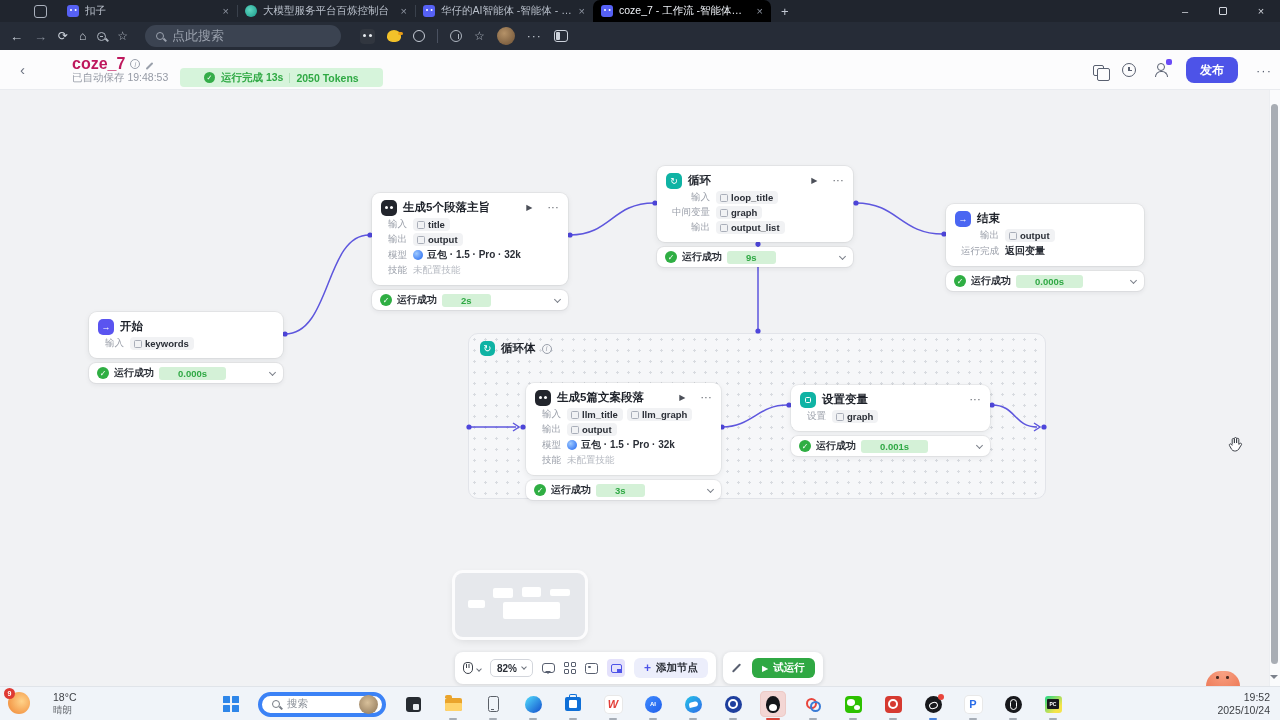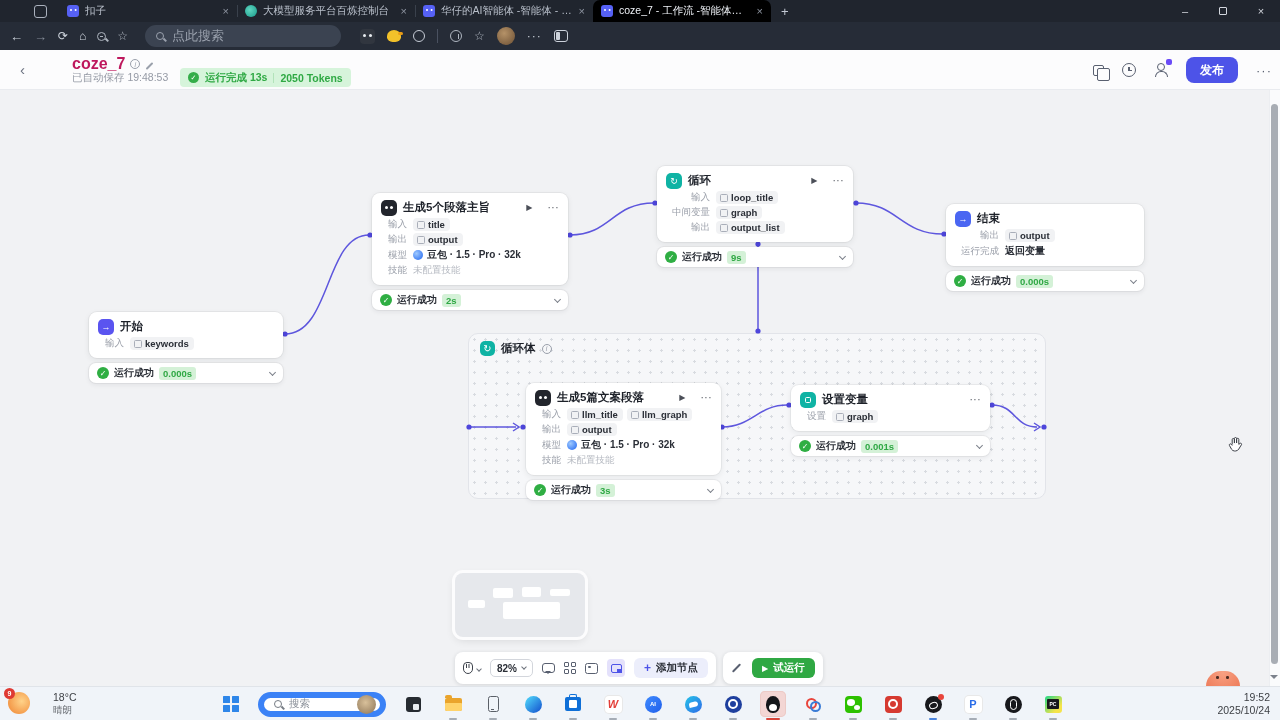--- a/index.html
+++ b/index.html
@@ -56,21 +56,21 @@
 
   
   .pageheader{position:absolute;left:0;top:50px;width:1280px;height:40px;background:#fcfcfd;border-bottom:1px solid #e9ebef;z-index:25}
   .backchev{position:absolute;left:20px;top:11px;font-size:15px;color:#6b7280}
   .wficon{position:absolute;left:38px;top:57px;width:26px;height:26px;border-radius:7px;background:linear-gradient(#46c158,#36ad47);display:flex;align-items:center;justify-content:center}
   .wtitlerow{position:absolute;left:72px;top:55px;display:flex;align-items:center;gap:5px}
   .wtitle{font-size:16px;font-weight:700;color:#be185d}
   .cinfo{width:10px;height:10px;border:1px solid #9aa0ab;border-radius:50%;color:#9aa0ab;font-size:7px;display:flex;align-items:center;justify-content:center;font-style:italic}
   .cedit{width:9px;height:2px;background:#9aa0ab;transform:rotate(-45deg);border-radius:1px;margin-top:3px}
   .wautosave{position:absolute;left:72px;top:71px;font-size:10.5px;color:#959aa5}
-  .runbadge{position:absolute;left:180px;top:68px;height:19px;background:#d6f4db;border-radius:4px;display:flex;align-items:center;gap:6px;padding:0 8px}
+  .runbadge{position:absolute;left:180px;top:68px;height:19px;background:#d6f4db;border-radius:4px;display:flex;align-items:center;gap:6px;padding:0 24px}
   .bck{width:11px;height:11px;border-radius:50%;background:#34ad49;color:#fff;font-size:7px;display:flex;align-items:center;justify-content:center}
   .btxt{font-size:10.5px;color:#2fa944;font-weight:600}
   .bdiv{width:1px;height:10px;background:#b2e3ba}
   .hicons{position:absolute;right:0;top:50px;height:40px;display:flex;align-items:center;gap:18px;padding-right:8px}
   .ic-copy{width:11px;height:11px;border:1.3px solid #596070;border-radius:2px;position:relative}
   .ic-copy::before{content:"";position:absolute;left:2.5px;top:2.5px;width:11px;height:11px;border:1.3px solid #596070;border-radius:2px;background:#fcfcfd}
   .ic-clock{width:14px;height:14px;border:1.4px solid #596070;border-radius:50%;position:relative}
   .ic-clock::before{content:"";position:absolute;left:5.4px;top:2.5px;width:1.4px;height:4px;background:#596070}
   .ic-clock::after{content:"";position:absolute;left:5.4px;top:5.6px;width:4px;height:1.4px;background:#596070}
   .ic-person{width:14px;height:14px;position:relative}
@@ -104,21 +104,21 @@
   .chips{display:flex;gap:4px;margin-left:6px}
   .chip{height:13px;background:#f1f2f4;border-radius:4px;padding:0 5px 0 4px;font-size:9.5px;font-weight:700;color:#2a2e36;display:flex;align-items:center;gap:3px;white-space:nowrap}
   .chip::before{content:"";width:6px;height:6px;border:1px solid #a9aeb9;border-radius:1.5px}
   .nmodel{display:flex;align-items:center;gap:4px;font-size:10px;font-weight:600;color:#2a2e36;margin-left:6px;white-space:nowrap}
   .doubao{width:10px;height:10px;border-radius:50%;background:radial-gradient(circle at 35% 35%,#9ec9ff,#1d64f0)}
   .ntext{font-size:10px;font-weight:600;color:#2a2e36;margin-left:6px}
   .nmuted{font-size:9.5px;color:#b6bac2;margin-left:6px}
   .status{margin-top:5px;height:20px;background:#fff;border-radius:7px;box-shadow:0 0 0 1px rgba(31,35,41,.05),0 2px 5px rgba(31,35,41,.07);display:flex;align-items:center;gap:5px;padding:0 8px}
   .ck{width:12px;height:12px;border-radius:50%;background:#2fae43;color:#fff;font-size:8px;display:flex;align-items:center;justify-content:center;flex:none}
   .stext{font-size:10px;font-weight:700;color:#2a2e36}
-  .stime{background:#d4f1d7;color:#2fa844;font-size:9.5px;font-weight:700;border-radius:3px;padding:0 4px;height:13px;line-height:13px}
+  .stime{background:#d4f1d7;color:#2fa844;font-size:9.5px;font-weight:700;border-radius:3px;padding:0 19px;height:13px;line-height:13px}
   .chev{margin-left:auto;width:5px;height:5px;border-right:1.5px solid #7b808a;border-bottom:1.5px solid #7b808a;transform:rotate(45deg);margin-top:-2px}
 
   
   .minimap{position:absolute;left:455px;top:483px;width:130px;height:64px;background:#e6e8ec;border-radius:8px;box-shadow:0 0 0 3px #fcfcfd,0 3px 10px rgba(0,0,0,.12);z-index:4}
   .mmblock{position:absolute;background:#fff;border-radius:2px}
   .ctoolbar{position:absolute;left:455px;top:562px;height:24px;display:flex;gap:7px;z-index:4}
   .cpill{background:#fff;border-radius:8px;box-shadow:0 1px 4px rgba(31,35,41,.14);display:flex;align-items:center;gap:9px;padding:16px 8px}
   .hchev{width:4px;height:4px;border-right:1.3px solid #6d727c;border-bottom:1.3px solid #6d727c;transform:rotate(45deg);margin-left:-5px;margin-top:2px}
   .zoomsel{height:18px;border:1px solid #d3d6dc;border-radius:5px;display:flex;align-items:center;gap:5px;padding:0 6px}
   .zoomtxt{font-size:10px;font-weight:600;color:#2a2e36}
@@ -158,21 +158,21 @@
   .wtemp{font-size:10.5px;color:#3c3f44;line-height:1.2}
   .wdesc{font-size:9.5px;color:#6a6e74;line-height:1.2}
   .ticons{position:absolute;left:218px;top:4px;display:flex;align-items:center;gap:14px}
   .tico{width:26px;height:26px;border-radius:5px;position:relative;display:flex;align-items:center;justify-content:center;flex:none}
   .tico.run::after{content:"";position:absolute;bottom:-3px;left:9px;width:8px;height:2.5px;border-radius:2px;background:#a6adb6}
   .tico.qqact{background:#f3d6d4;box-shadow:inset 0 0 0 1px #eccac6}
   .tico.qqact::after{background:#d9453a;left:6px;width:14px}
   .tico.recline::after{background:#4b84dd}
   .winlogo{display:grid;grid-template:7px 7px / 7px 7px;gap:1.5px}
   .winlogo i{background:#2e86e9;border-radius:.5px}
-  .tsearch{width:128px;height:25px;background:#fff;border:6px solid #3b82f6;border-radius:13px;display:flex;align-items:center;gap:7px;padding:0 4px 0 10px;flex:none}
+  .tsearch{width:128px;height:25px;background:#fff;border:4px solid #3b82f6;border-radius:13px;display:flex;align-items:center;gap:7px;padding:0 4px 0 10px;flex:none}
   .ic-mag2{width:8px;height:8px;border:1.5px solid #767c84;border-radius:50%;position:relative;flex:none}
   .ic-mag2::after{content:"";position:absolute;width:4px;height:1.5px;background:#767c84;transform:rotate(45deg);right:-4px;bottom:-1px}
   .tsearchtxt{font-size:10.5px;color:#8a9099;flex:1}
   .rabbit{width:19px;height:19px;border-radius:50%;background:radial-gradient(circle at 45% 40%,#d8c09a,#8b7355)}
   .i-taskview{width:15px;height:15px;background:#262b31;border-radius:3px;position:relative}
   .i-taskview::after{content:"";position:absolute;right:2px;bottom:2px;width:6px;height:6px;background:#e8ecf0;border-radius:1px}
   .i-folder{width:17px;height:13px;background:#eaa42c;border-radius:2px;position:relative}
   .i-folder::before{content:"";position:absolute;top:-2.5px;left:0;width:7px;height:3px;background:#eaa42c;border-radius:2px 2px 0 0}
   .i-folder::after{content:"";position:absolute;left:0;bottom:0;width:17px;height:8px;background:#ffd36b;border-radius:1px 1px 2px 2px}
   .i-device{width:11px;height:16px;border:1.6px solid #5b6068;border-radius:2.5px;position:relative}

